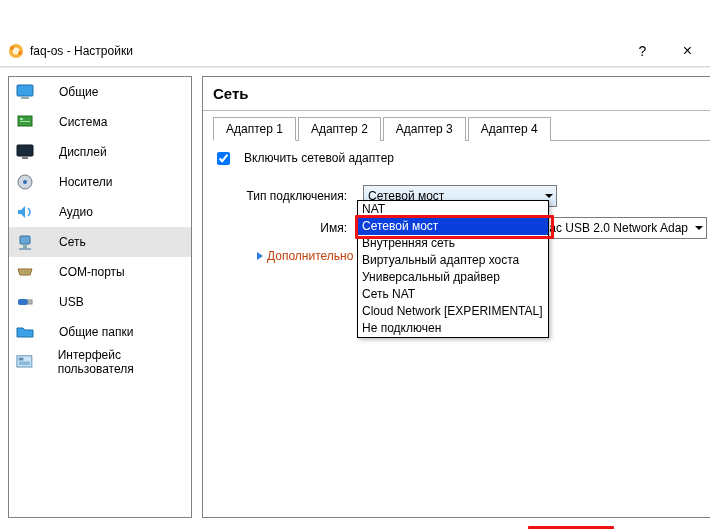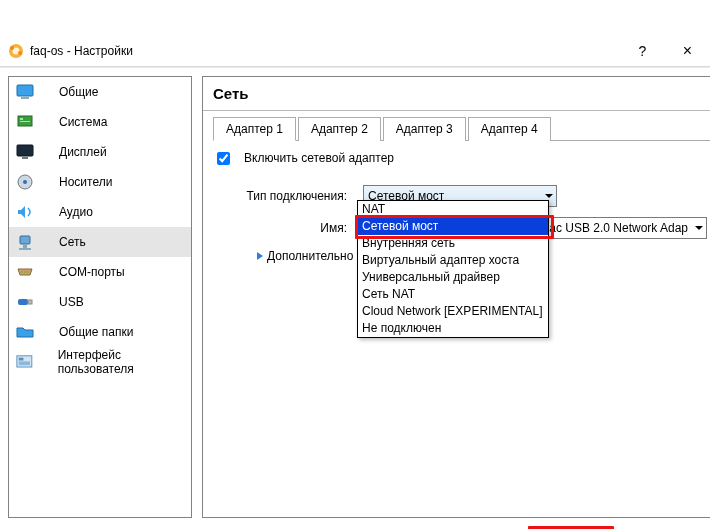--- a/index.html
+++ b/index.html
@@ -130,21 +130,21 @@
   .combo.type { width: 170px; }
   .combo.name {
     width: 320px;
     background: #fff;
     overflow: hidden;
     white-space: nowrap;
   }
   .expand-row {
     display: flex; align-items: center;
     margin-left: 40px; margin-top: 6px;
-    color: #000000;
+    color: #c2410c;
     gap: 4px;
   }
   .expand-row .tri {
     width:0;height:0;
     border-top:4px solid transparent;
     border-bottom:4px solid transparent;
     border-left:6px solid #2f7de1;
   }
   
   .dropdown {

